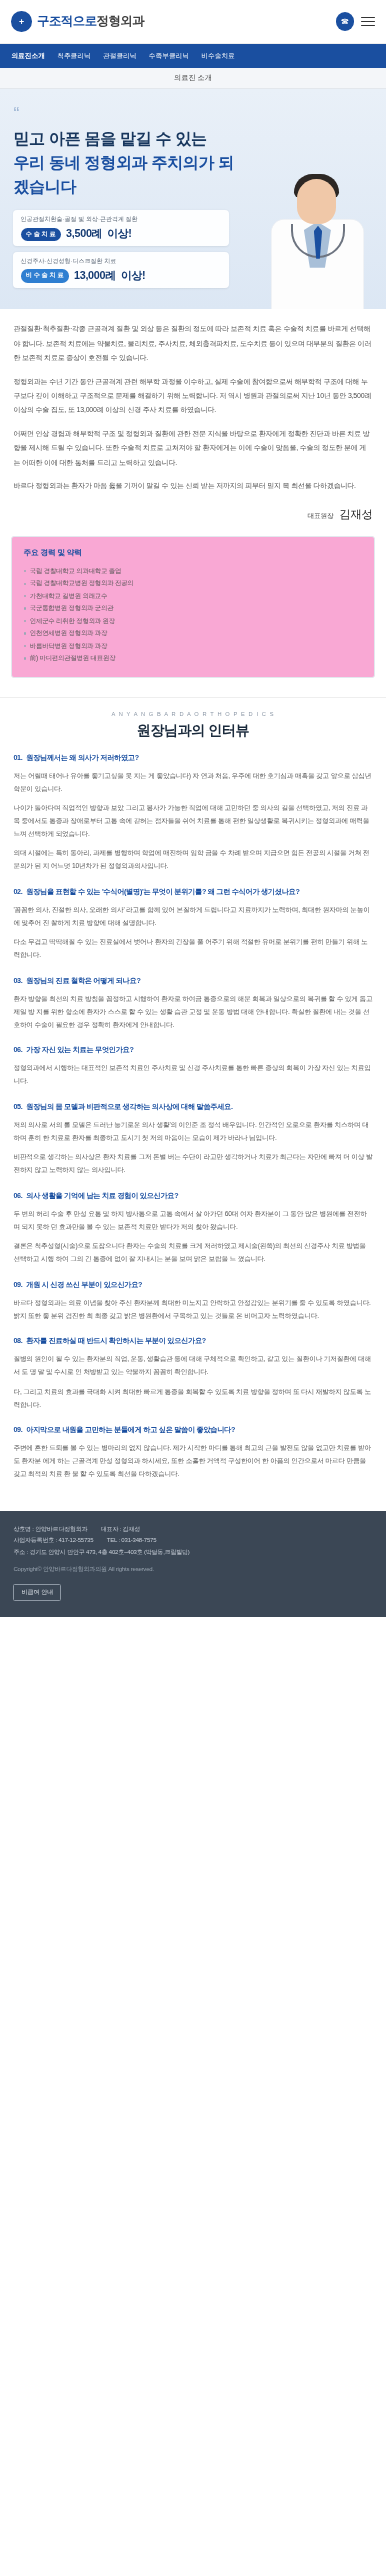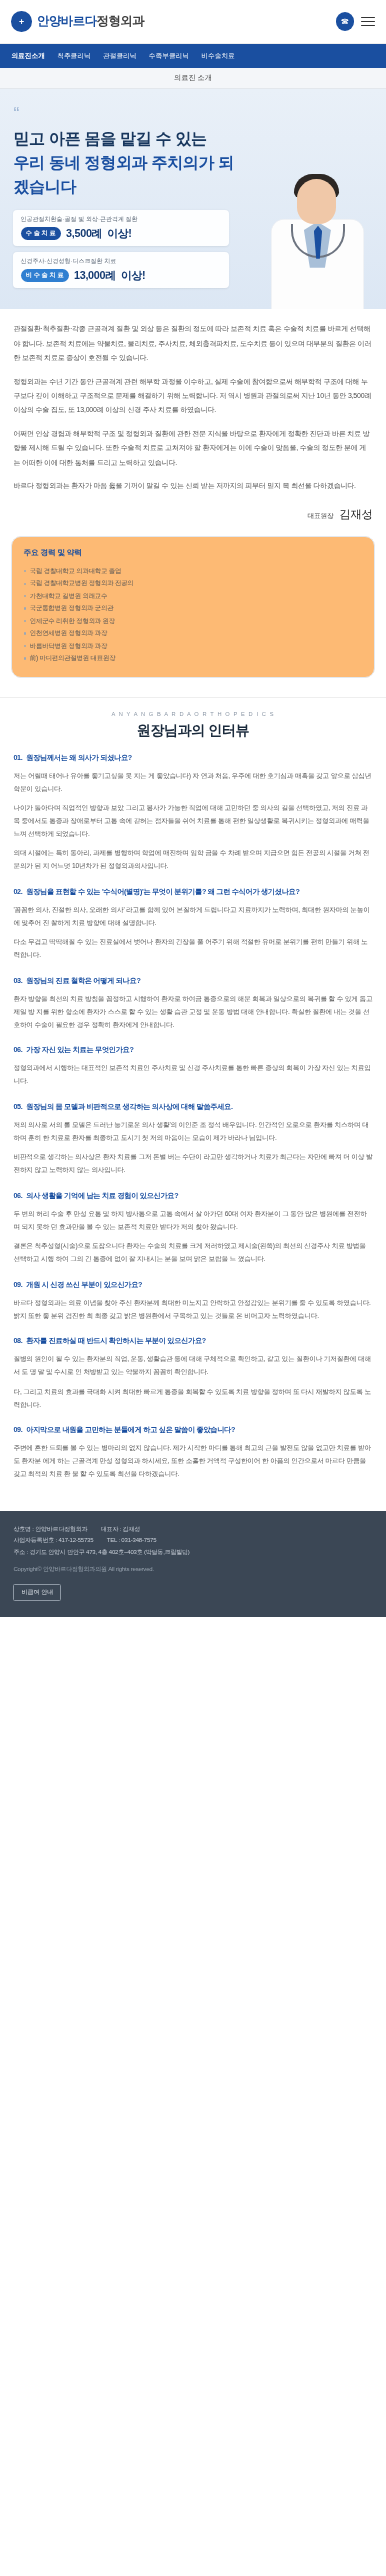--- a/index.html
+++ b/index.html
@@ -131,21 +131,21 @@
   
   .hero-stats { margin-top: 11.3px; max-width: 216px; }
   .stat-row {
     background: rgba(255,255,255,0.92);
     border-radius: 4.1px;
     padding: 5.2px 7.2px;
     margin-bottom: 5.2px;
     box-shadow: 0 0.5px 2.1px rgba(0,0,0,0.07);
   }
   .stat-row .caption { font-size: 6px; color: #5a6675; margin-bottom: 3.1px; }
-  .stat-line { display: flex; align-items: flex-start; gap: 5.2px; }
+  .stat-line { display: flex; align-items: center; gap: 5.2px; }
   .pill {
     background: #1a4fa0; color: #fff;
     font-size: 6.2px; font-weight: bold;
     padding: 2.1px 5.2px; border-radius: 6.7px;
     white-space: nowrap;
   }
   .pill.alt { background: #2f7fd1; }
   .stat-num { font-size: 10.8px; font-weight: bold; color: #143a72; letter-spacing: -0.3px; }
 
   
@@ -166,23 +166,23 @@
   .intro-text .sign .name {
     font-size: 11.3px;
     font-family: "Liberation Serif", serif;
     color: #222;
     margin-left: 4.1px;
   }
 
   
   .career {
     margin: 5.2px 11.3px 15.5px 11.3px;
-    background: #fdba74;
+    background: #f9a8d4;
     border: 0.5px solid #e3e8ee;
-    border-radius: 10px;
+    border-radius: 3px;
     padding: 10.3px 11.3px 12.4px 11.3px;
   }
   .career h3 {
     font-size: 7.7px; color: #1a4fa0; font-weight: bold; margin-bottom: 7.2px;
     letter-spacing: -0.2px;
   }
   .career ul { list-style: none; }
   .career li {
     font-size: 6.4px; color: #555; line-height: 1.95;
     padding-left: 6.2px; position: relative; letter-spacing: -0.2px;
@@ -256,21 +256,21 @@
 </head>
 <body>
 
 <div class="page">
 
   <div class="header">
     <div class="logo-wrap">
       <div class="logo-mark">+</div>
       <div class="logo-text">
         <div class="brand">
-          <span>안양바르다</span><span class="sub">정형외과</span>
+          <span>구조적으로</span><span class="sub">정형외과</span>
         </div>
       </div>
     </div>
     <div class="header-icons">
       <div class="circle-icon">☎</div>
       <div class="hamburger">
         <span></span>
           <span></span>
           <span></span>
       </div>
@@ -354,21 +354,21 @@
     <div class="interview-head">
       <div class="eng">A N Y A N G   B A R D A   O R T H O P E D I C S</div>
       <div class="kor">원장님과의 인터뷰</div>
     </div>
 
     <div class="qa-list">
 
       <div class="qa-item">
         <div class="qa-q">
           <span class="num">01.</span>
-          <span>원장님께서는 왜 의사가 되셨나요?</span>
+          <span>원장님께서는 왜 의사가 저러하였고?</span>
         </div>
         <div class="qa-a">
           <p>저는 어릴때 태어나 유아를 좋기고싶을 못 지는 게 좋았습니다) 자 연과 처음, 우주에 대한 호기심과 매혹을 갖고 앞으로 삼십년 학문이 있습니다.</p>
           <p>나이가 돌아다며 직업적인 방향과 보았 그리고 봉사가 가능한 직업에 대해 고민하던 중 의사의 길을 선택하였고, 저의 진료 과목 중에서도 통증과 장애로부터 고통 속에 갇혀는 점자들을 쉬어 치료를 통해 편한 일상생활로 복귀시키는 정형외과에 매력을 느껴 선택하게 되었습니다.</p>
           <p>의대 시절에는 특히 동아리, 과제를 병행하며 학업에 매진하며 임학 금을 수 차례 받으며 지급으면 힘든 전공의 시절을 거쳐 전문의가 된 지 어느덧 10년차가 된 정형외과의사입니다.</p>
         </div>
       </div>
 
       <div class="qa-item">
         <div class="qa-q">

